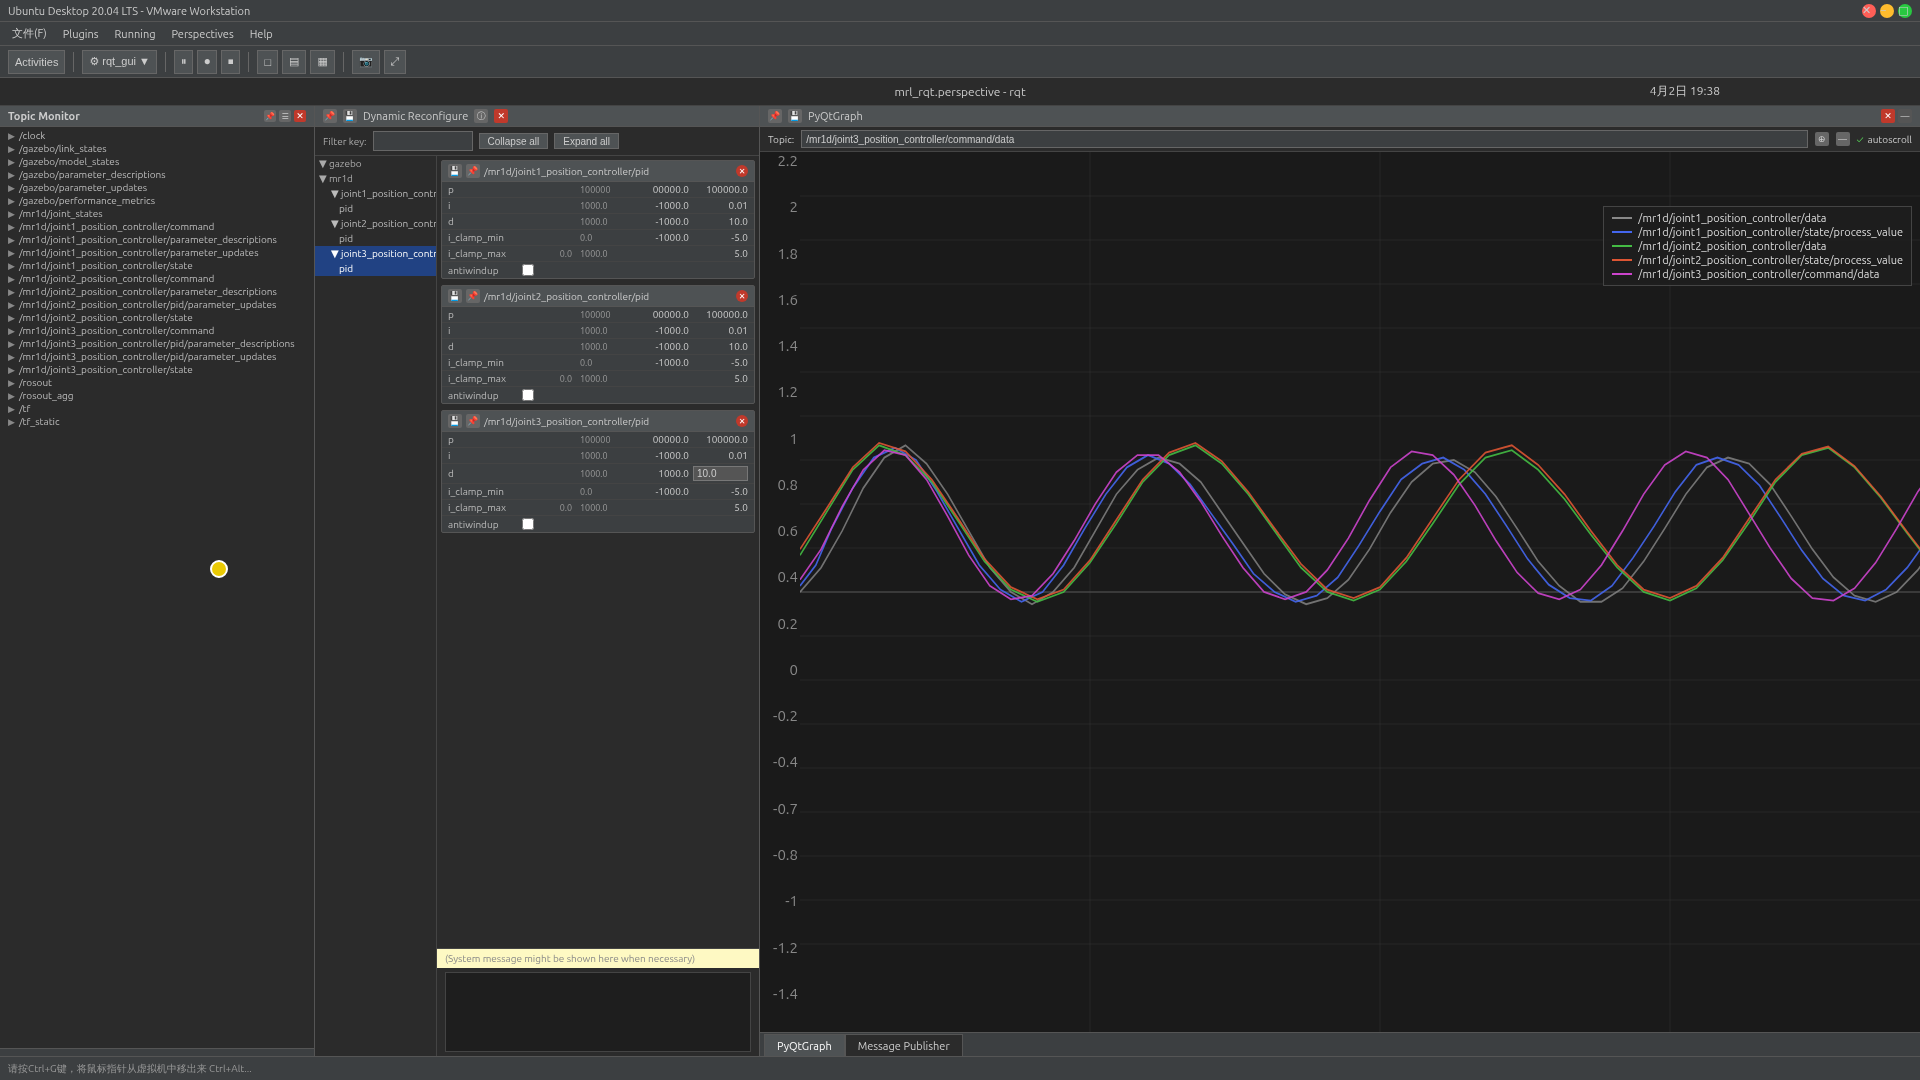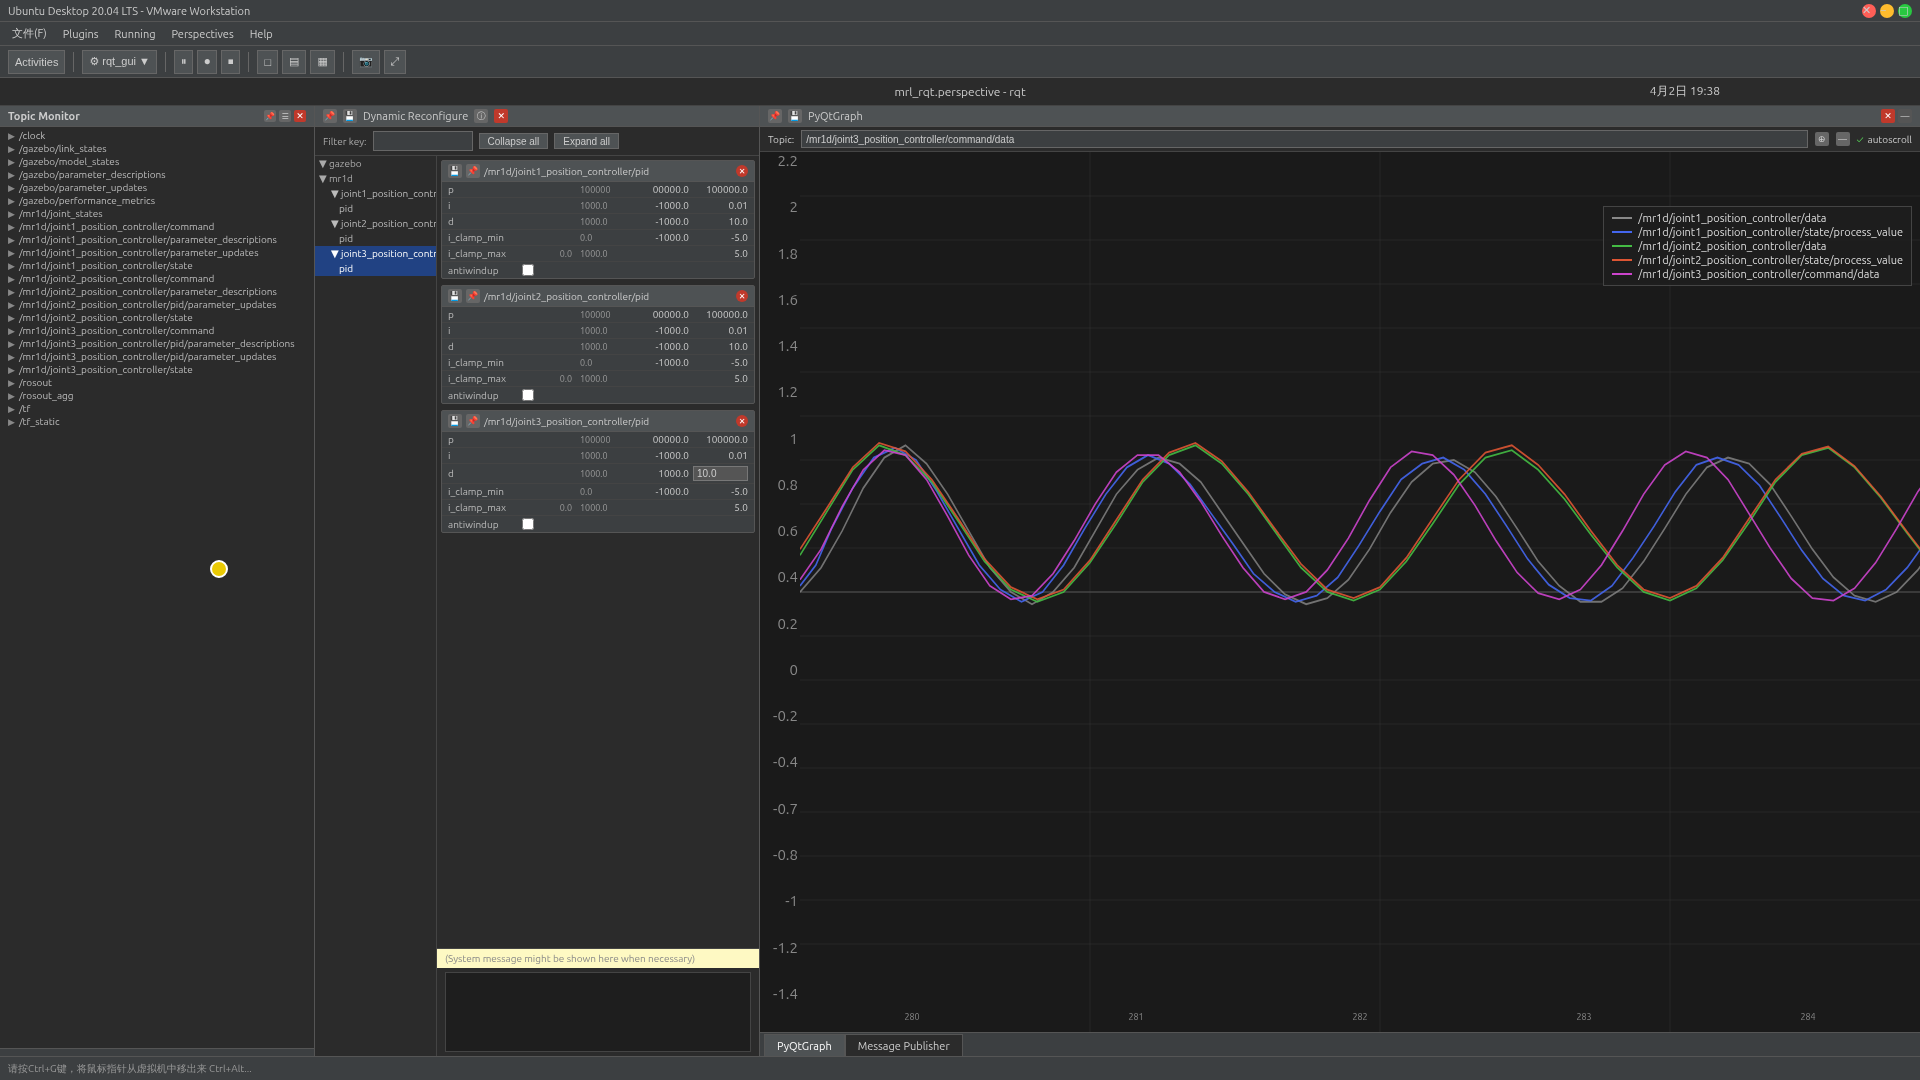--- a/index.html
+++ b/index.html
@@ -925,27 +925,20 @@
         <div class="legend-item">
           <div class="legend-color" style="background:#dd5533;"></div>
           <span>/mr1d/joint2_position_controller/state/process_value</span>
         </div>
         <div class="legend-item">
           <div class="legend-color" style="background:#cc44cc;"></div>
           <span>/mr1d/joint3_position_controller/command/data</span>
         </div>
       </div>
 
-      <div class="x-axis">
-        <span>280</span>
-        <span>281</span>
-        <span>282</span>
-        <span>283</span>
-        <span>284</span>
-      </div>
     </div>
 
     <div id="bottom-tabs">
       <div class="tab-btn active">PyQtGraph</div>
       <div class="tab-btn">Message Publisher</div>
     </div>
   </div>
 
 </div>
 

